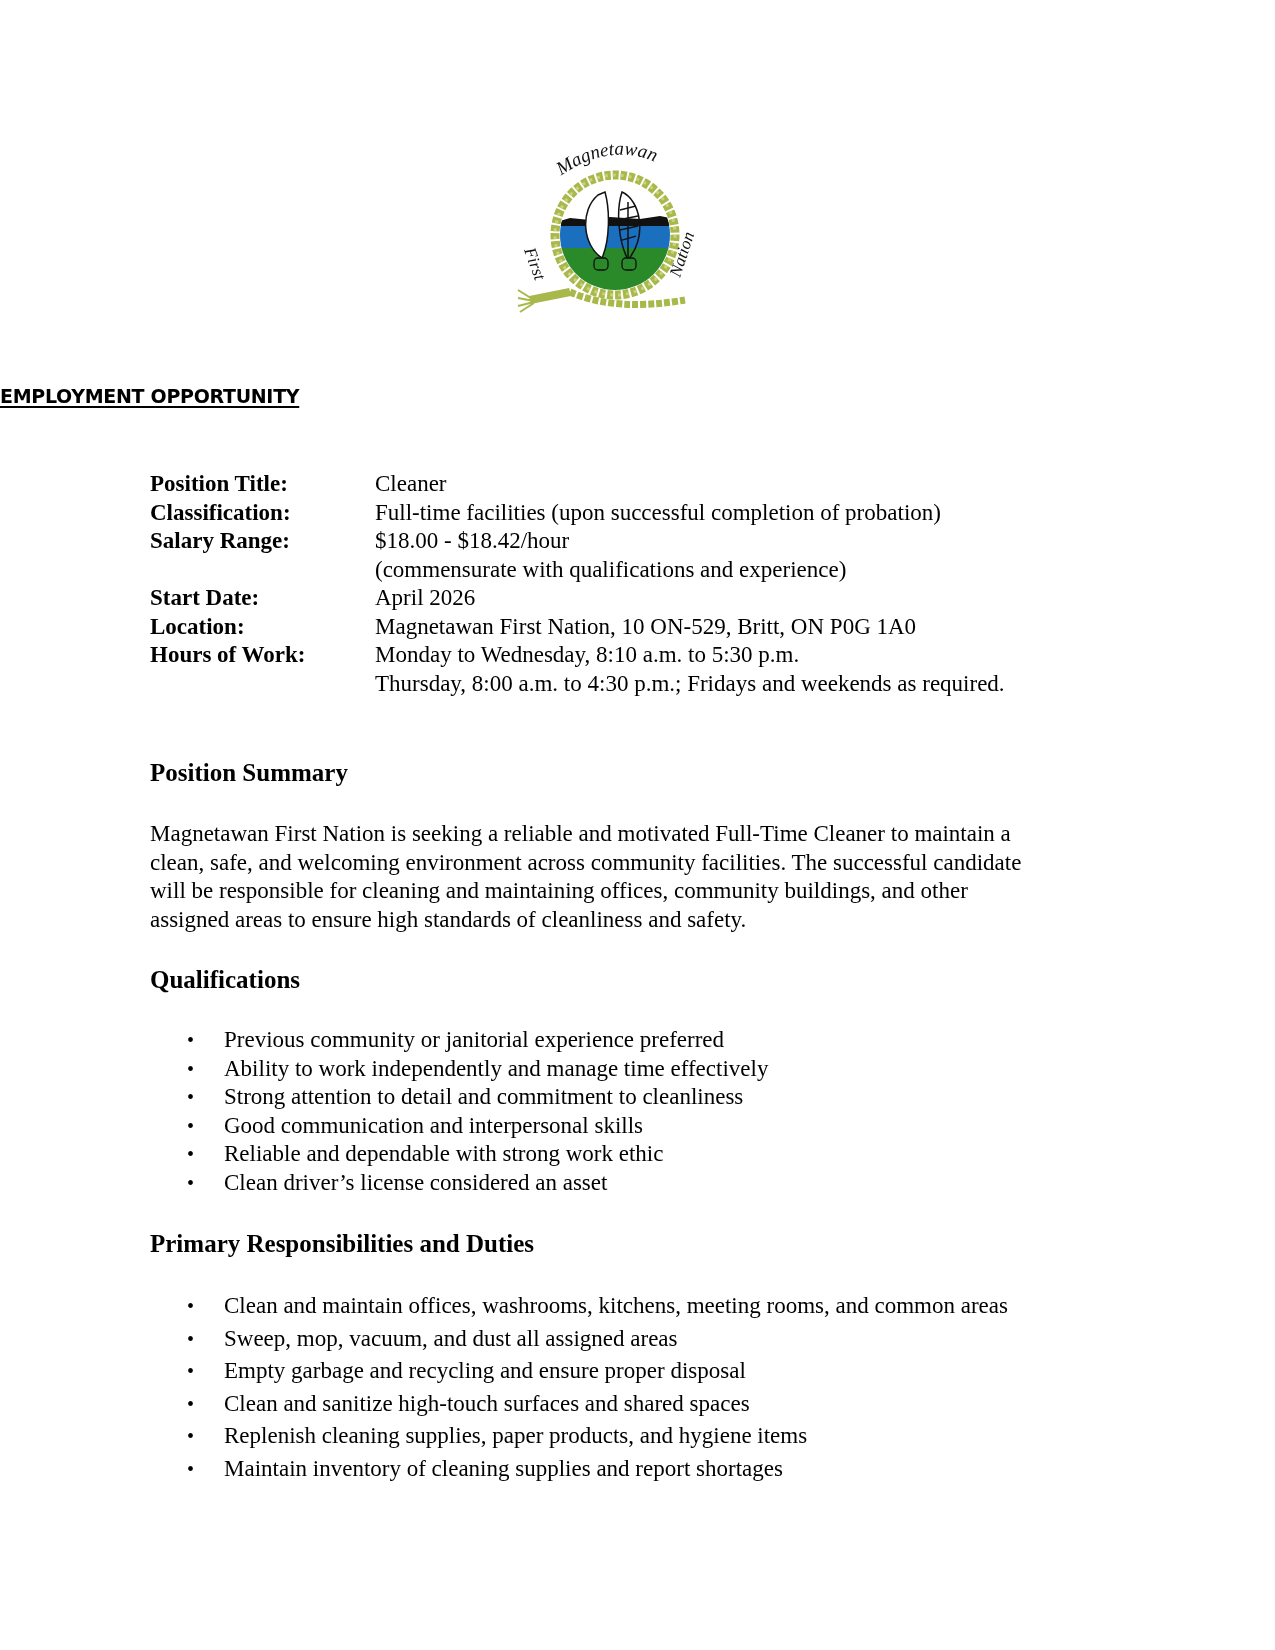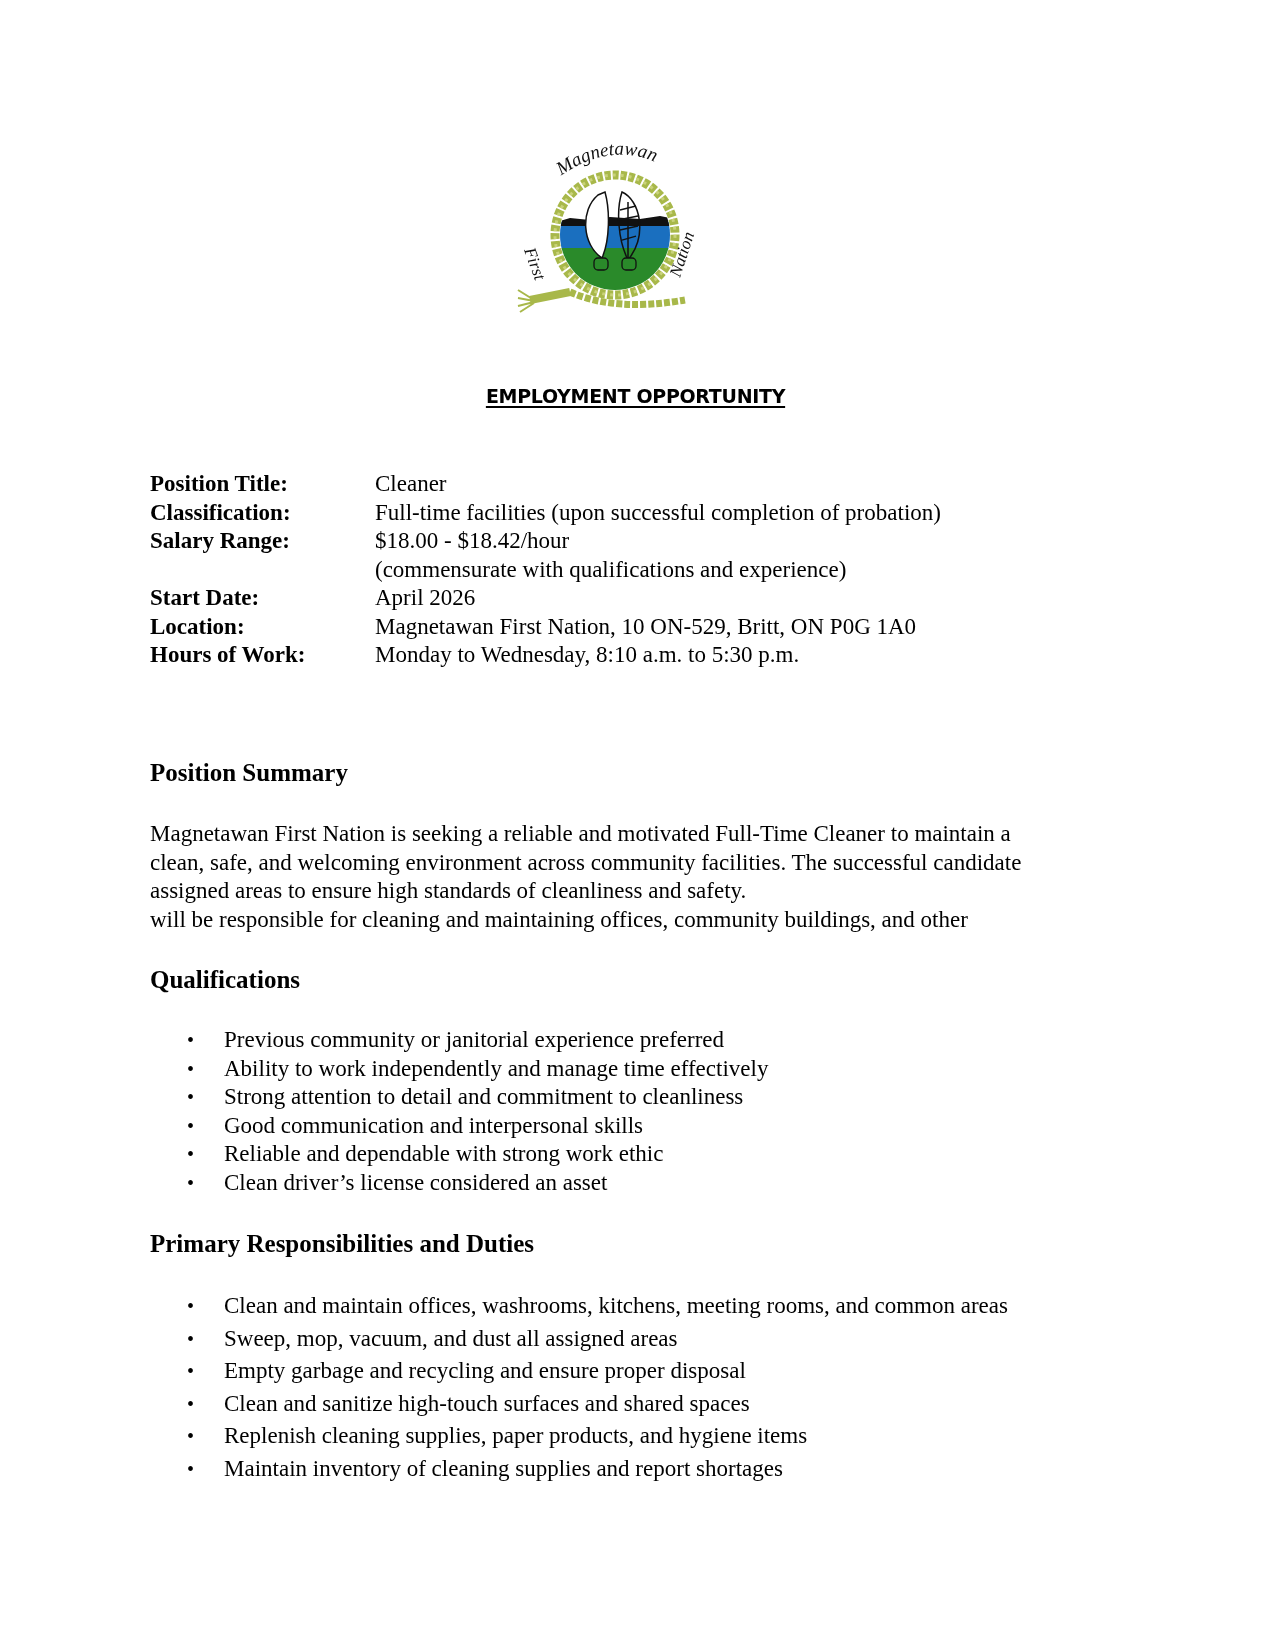--- a/index.html
+++ b/index.html
@@ -2,21 +2,21 @@
 <html><head>
   <meta charset="utf-8">
   <style>
     html, body { margin: 0; padding: 0; background: #ffffff; }
     body { width: 1275px; height: 1650px; position: relative; overflow: hidden;
            font-family: "Liberation Serif", "DejaVu Serif", serif; color: #000; }
     .page { position: absolute; left: 0; top: 0; width: 1275px; height: 1650px; }
 
     .logo { position: absolute; left: 510px; top: 140px; width: 210px; height: 180px; }
 
-    .title { position: absolute; left: 0; width: 1271px; top: 385px; text-align: center;
+    .title { position: absolute; left: 0; width: 1271px; top: 385px; 
              font-family: "DejaVu Sans", "Liberation Sans", sans-serif; font-weight: bold;
              font-size: 19px; letter-spacing: -0.3px; text-decoration: underline;
              text-underline-offset: 3px; text-decoration-thickness: 1.5px; }
 
     .details { position: absolute; left: 150px; top: 470px; font-size: 23px; line-height: 28.5px; }
     .drow { display: flex; align-items: center; }
     .dlabel { width: 225px; font-weight: bold; flex-shrink: 0; }
     .dvalue { white-space: nowrap; }
 
     h2 { position: absolute; left: 150px; margin: 0; font-size: 25px; font-weight: bold; }
@@ -103,28 +103,32 @@
       <span class="dvalue">April 2026</span>
     </div>
     <div class="drow">
       <span class="dlabel">Location:</span>
       <span class="dvalue">Magnetawan First Nation, 10 ON-529, Britt, ON P0G 1A0</span>
     </div>
     <div class="drow">
       <span class="dlabel">Hours of Work:</span>
       <span class="dvalue">Monday to Wednesday, 8:10 a.m. to 5:30 p.m.</span>
     </div>
+    <div class="drow">
+      <span class="dlabel"></span>
+      <span class="dvalue">Thursday, 8:00 a.m. to 4:30 p.m.; Fridays and weekends as required.</span>
+    </div>
   </div>
 
   <h2 class="h-summary">Position Summary</h2>
   <div class="para">
     <div>Magnetawan First Nation is seeking a reliable and motivated Full-Time Cleaner to maintain a</div>
     <div>clean, safe, and welcoming environment across community facilities. The successful candidate</div>
+    <div>will be responsible for cleaning and maintaining offices, community buildings, and other</div>
     <div>assigned areas to ensure high standards of cleanliness and safety.</div>
-    <div>will be responsible for cleaning and maintaining offices, community buildings, and other</div>
   </div>
 
   <h2 class="h-qual">Qualifications</h2>
   <ul class="blist qual-list">
     <li>
         <span class="bullet">•</span>
         <span>Previous community or janitorial experience preferred</span>
       </li>
     <li>
         <span class="bullet">•</span>

